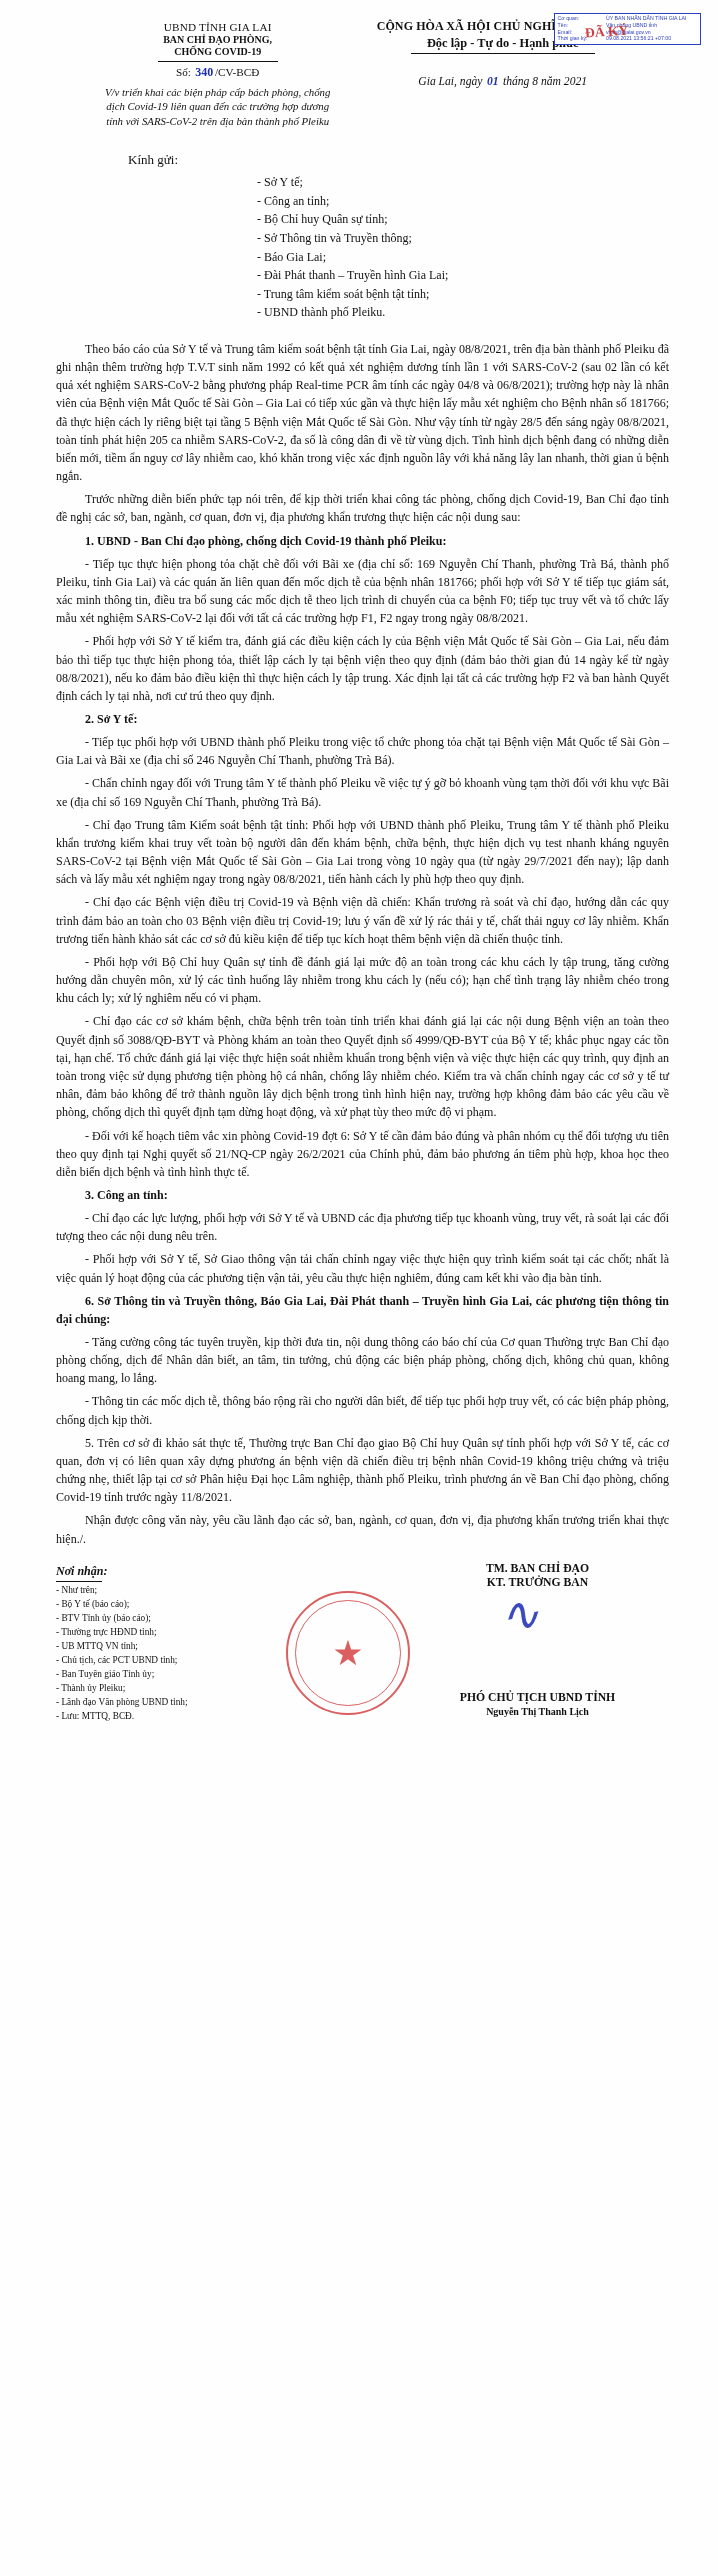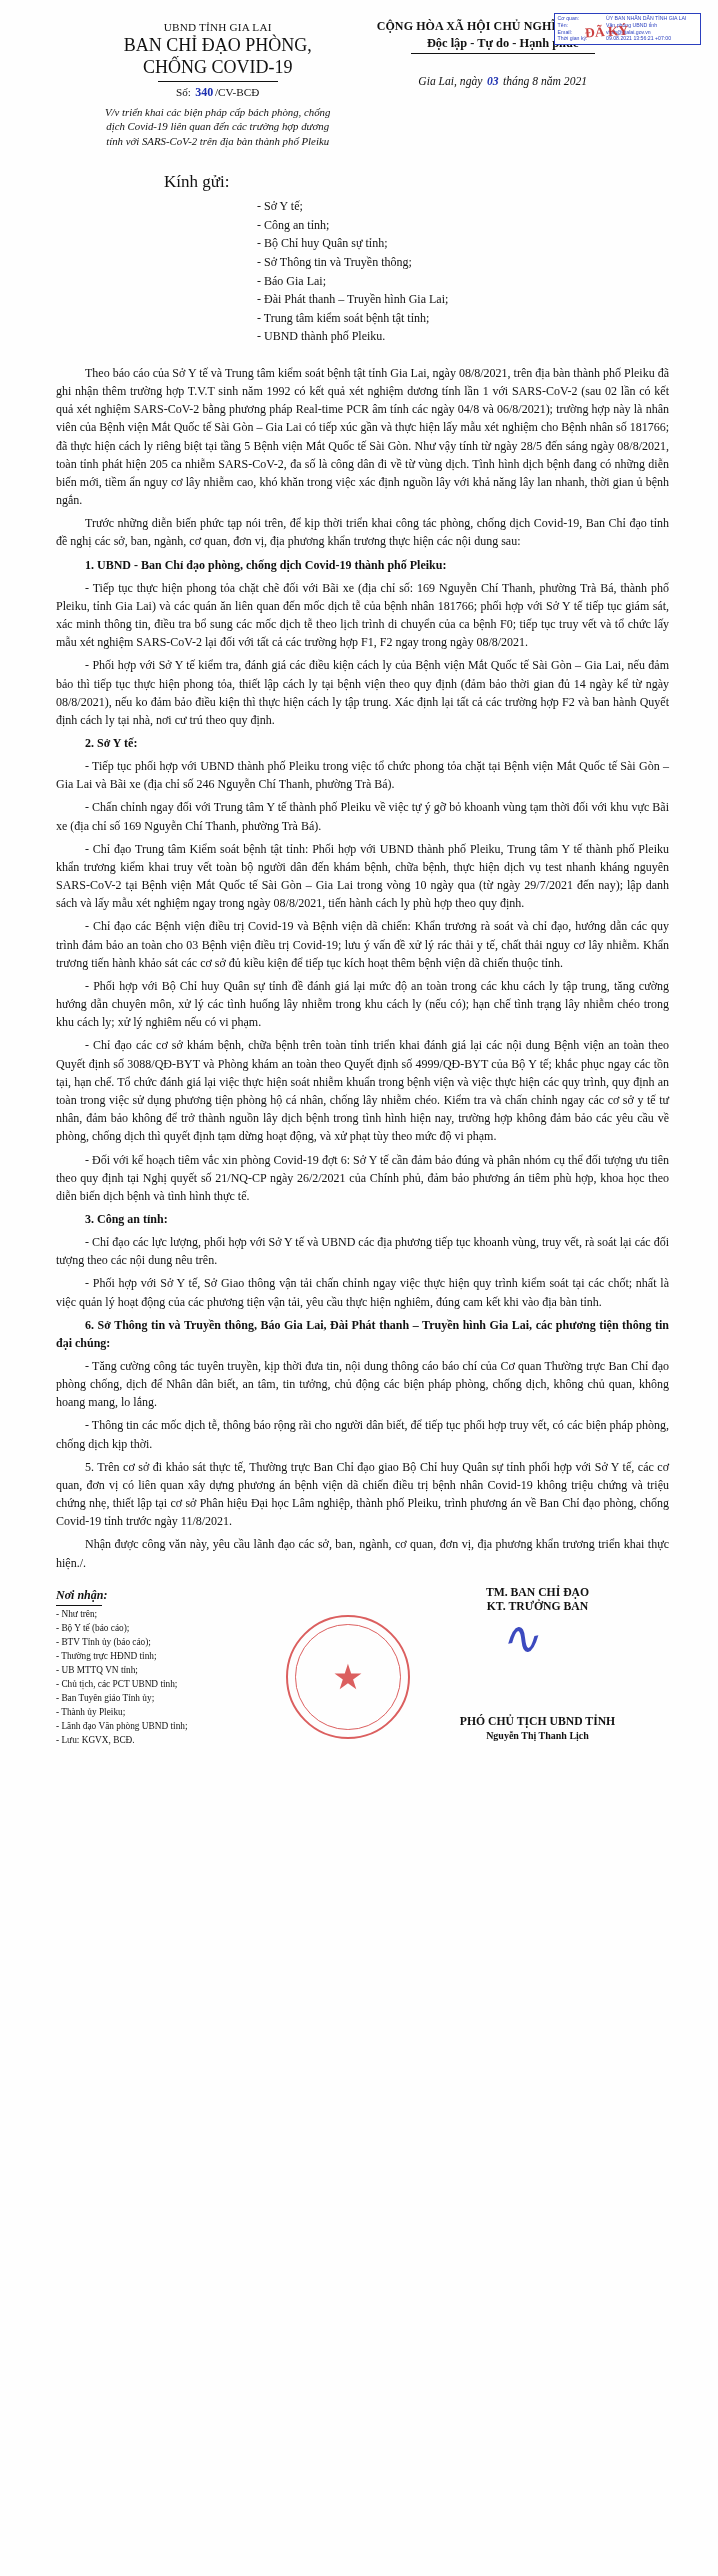--- a/index.html
+++ b/index.html
@@ -34,21 +34,21 @@
     text-align: center;
     padding-top: 3.2px;
   }
   .hdr-right {
     width: 335px;
     text-align: center;
     padding-top: 1.6px;
   }
 
   .hdr-left .line1 { font-size: 11.2px; letter-spacing: 0.2px; }
-  .hdr-left .line2 { font-size: 18px; font-weight: normal; margin-top: 0.8px; line-height: 1.25; }
+  .hdr-left .line2 { font-size: 10px; font-weight: bold; margin-top: 0.8px; line-height: 1.25; }
   .underline-short {
     width: 120px;
     height: 0.8px;
     background: #111;
     margin: 2.4px auto 3.2px auto;
   }
   .underline-mid {
     width: 184px;
     height: 0.8px;
     background: #111;
@@ -111,22 +111,22 @@
     font-weight: bold;
     font-size: 13.6px;
     font-family: "Liberation Serif", serif;
     transform: rotate(-4deg);
     opacity: .85;
   }
 
   
   .kinh-gui {
     margin-top: 24px;
-    margin-left: 108px;
-    font-size: 17px;
+    margin-left: 72px;
+    font-size: 13px;
   }
   .recipients {
     margin-top: 4.8px;
     margin-left: 201px;
     font-size: 12px;
     line-height: 1.55;
   }
   .recipients div { white-space: nowrap; }
 
   
@@ -239,21 +239,21 @@
       </div>
       <div class="vv">V/v triển khai các biện pháp cấp bách phòng, chống dịch Covid-19 liên quan đến các trường hợp dương tính với SARS-CoV-2 trên địa bàn thành phố Pleiku</div>
     </div>
 
     <div class="hdr-right">
       <div class="line1">CỘNG HÒA XÃ HỘI CHỦ NGHĨA VIỆT NAM</div>
       <div class="line2">Độc lập - Tự do - Hạnh phúc</div>
       <div class="underline-mid"></div>
       <div class="date-line">
         <span>Gia Lai, ngày</span>
-        <span class="date-ink">03</span>
+        <span class="date-ink">01</span>
         <span>tháng 8 năm 2021</span>
       </div>
     </div>
 
     <div class="sigbox">
       <div class="col1">
         <div>Cơ quan:</div>
         <div>Tên:</div>
         <div>Email:</div>
         <div>Thời gian ký:</div>
@@ -310,21 +310,21 @@
       <div class="uline"></div>
       <div>- Như trên;</div>
       <div>- Bộ Y tế (báo cáo);</div>
       <div>- BTV Tỉnh ủy (báo cáo);</div>
       <div>- Thường trực HĐND tỉnh;</div>
       <div>- UB MTTQ VN tỉnh;</div>
       <div>- Chủ tịch, các PCT UBND tỉnh;</div>
       <div>- Ban Tuyên giáo Tỉnh ủy;</div>
       <div>- Thành ủy Pleiku;</div>
       <div>- Lãnh đạo Văn phòng UBND tỉnh;</div>
-      <div>- Lưu: KGVX, BCĐ.</div>
+      <div>- Lưu: MTTQ, BCĐ.</div>
     </div>
 
     <div class="signblock">
       <div class="l1">TM. BAN CHỈ ĐẠO</div>
       <div class="l2">KT. TRƯỞNG BAN</div>
 
       <div class="seal">
         <div class="seal-star">★</div>
       </div>
       <div class="sign-ink">∿</div>

